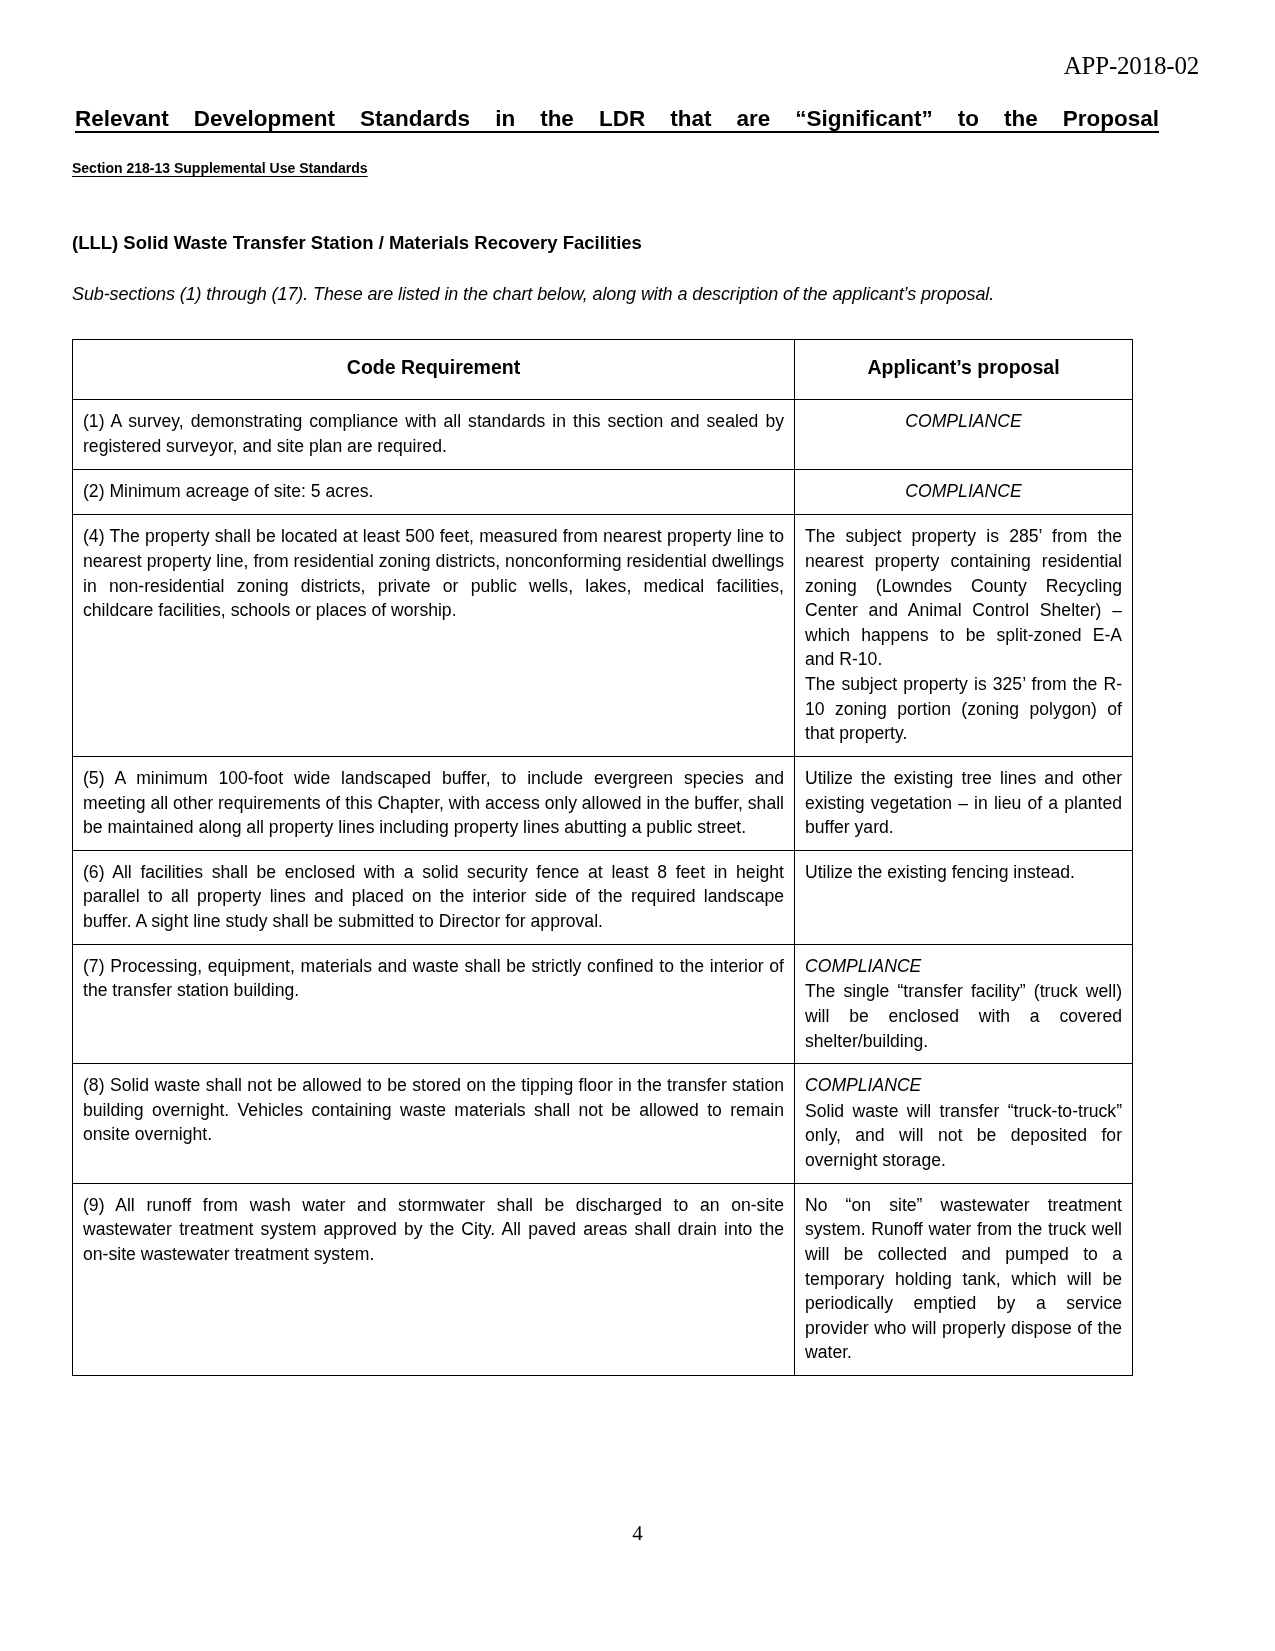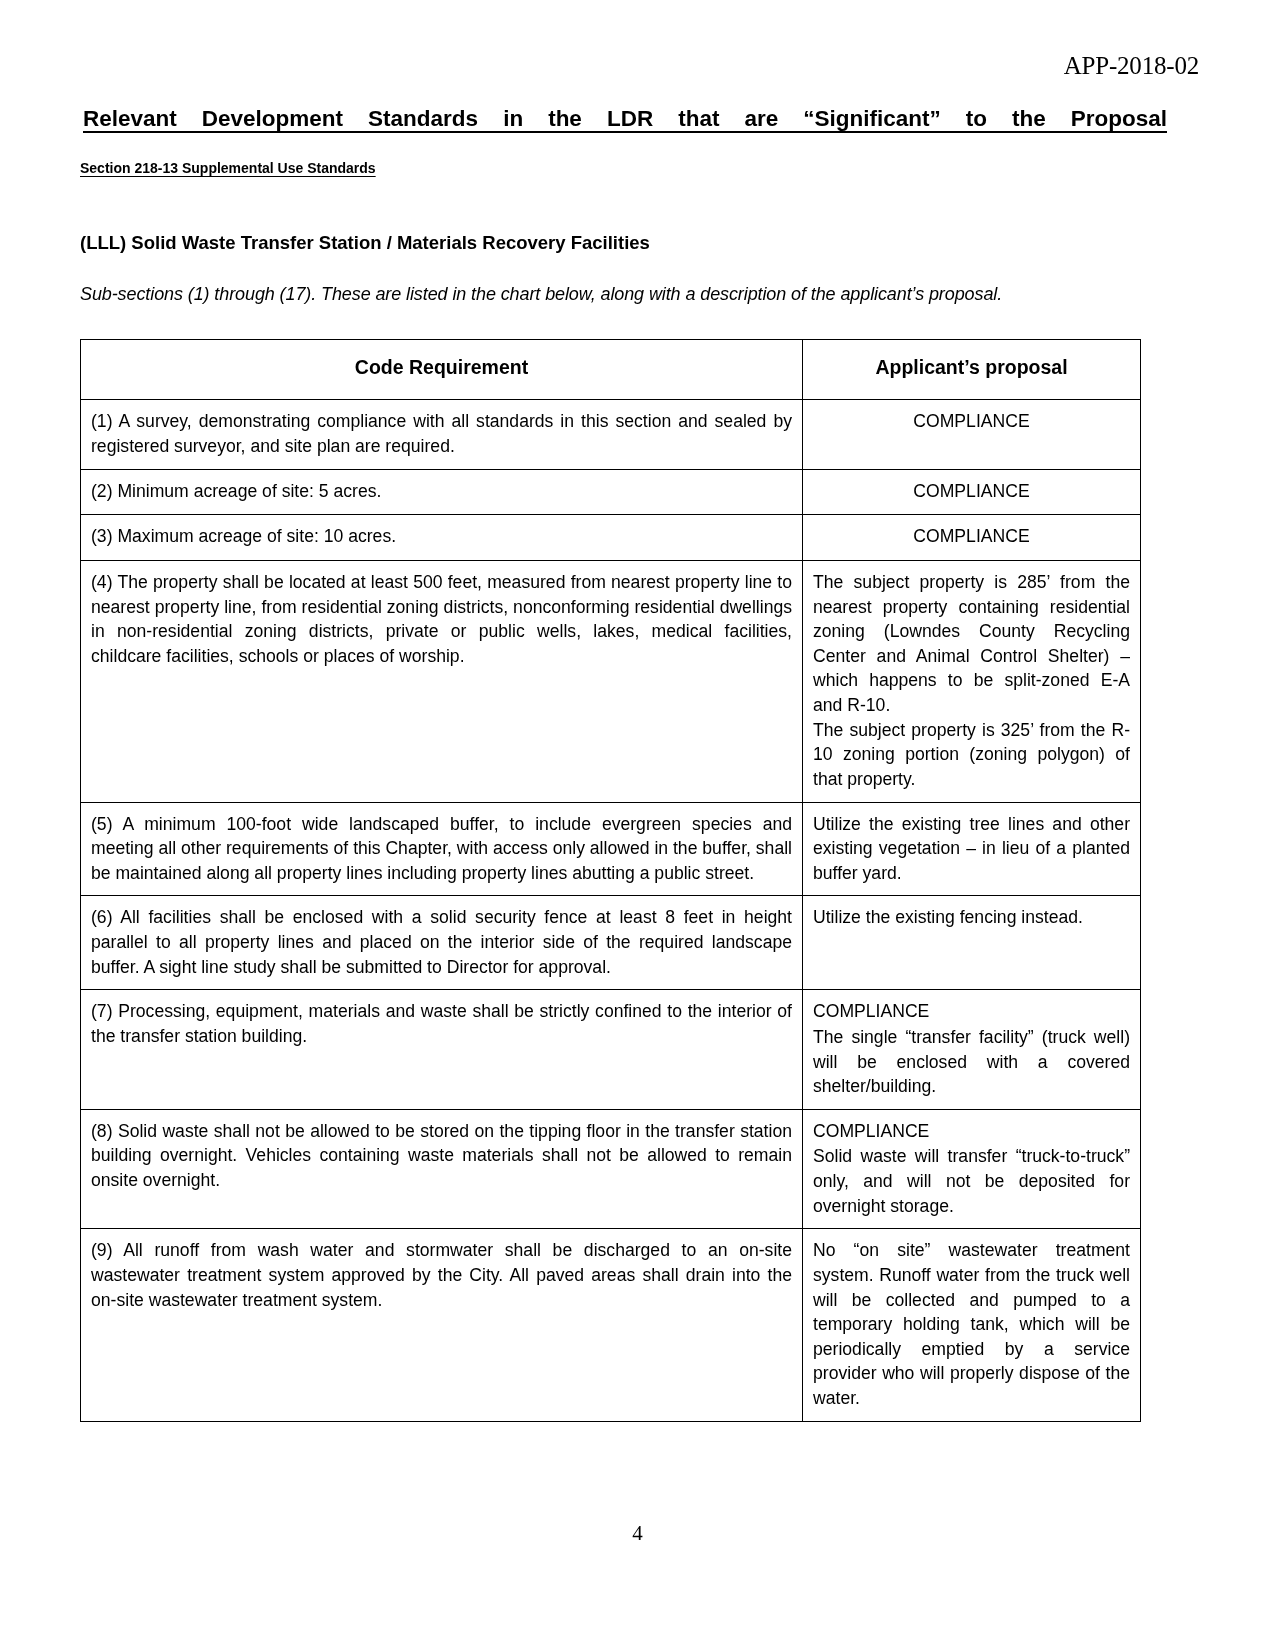--- a/index.html
+++ b/index.html
@@ -32,21 +32,21 @@
     font-family: "Liberation Serif", serif;
     font-size: 25px;
     letter-spacing: -0.2px;
     white-space: nowrap;
   }
 
   
   .body-block {
     position: absolute;
     top: 105px;
-    left: 80px;
+    left: 72px;
     width: 1090px;
   }
 
   .doc-title {
     font-size: 22.5px;
     font-weight: bold;
     text-align: justify;
     text-align-last: justify;
     text-decoration: underline;
     text-underline-offset: 5px;
@@ -113,20 +113,21 @@
     text-align-last: left;
   }
   td.prop-cell.centered {
     text-align: center;
     text-align-last: center;
   }
   .prop-compliance {
     text-align: center;
     display: block;
     margin-bottom: 1px;
+    font-style: italic;
   }
   .prop-body { display: block; text-align: justify; text-align-last: left; }
 
   
   .page-number {
     position: absolute;
     bottom: 105px;
     left: 0;
     width: 1275px;
     text-align: center;
@@ -171,26 +172,20 @@
               <span class="prop-compliance">COMPLIANCE</span>
             </td>
           </tr>
           <tr>
             <td class="code-cell">(2)   Minimum acreage of site: 5 acres.</td>
             <td class="prop-cell centered">
               <span class="prop-compliance">COMPLIANCE</span>
             </td>
           </tr>
           <tr>
-            <td class="code-cell">(3)   Maximum acreage of site: 10 acres.</td>
-            <td class="prop-cell centered">
-              <span class="prop-compliance">COMPLIANCE</span>
-            </td>
-          </tr>
-          <tr>
             <td class="code-cell">(4)    The property shall be located at least 500 feet, measured from nearest property line to nearest property line, from residential zoning districts, nonconforming residential dwellings in non-residential zoning districts, private or public wells, lakes, medical facilities, childcare facilities, schools or places of worship.</td>
             <td class="prop-cell">
               <span class="prop-body">The subject property is 285’ from the nearest property containing residential zoning (Lowndes County Recycling Center and Animal Control Shelter) – which happens to be split-zoned E-A and R-10.</span>
               <span class="prop-body">The subject property is 325’ from the R-10 zoning portion (zoning polygon) of that property.</span>
             </td>
           </tr>
           <tr>
             <td class="code-cell">(5)   A minimum 100-foot wide landscaped buffer, to include evergreen species and meeting all other requirements of this Chapter, with access only allowed in the buffer, shall be maintained along all property lines including property lines abutting a public street.</td>
             <td class="prop-cell">
               <span class="prop-body">Utilize the existing tree lines and other existing vegetation – in lieu of a planted buffer yard.</span>

